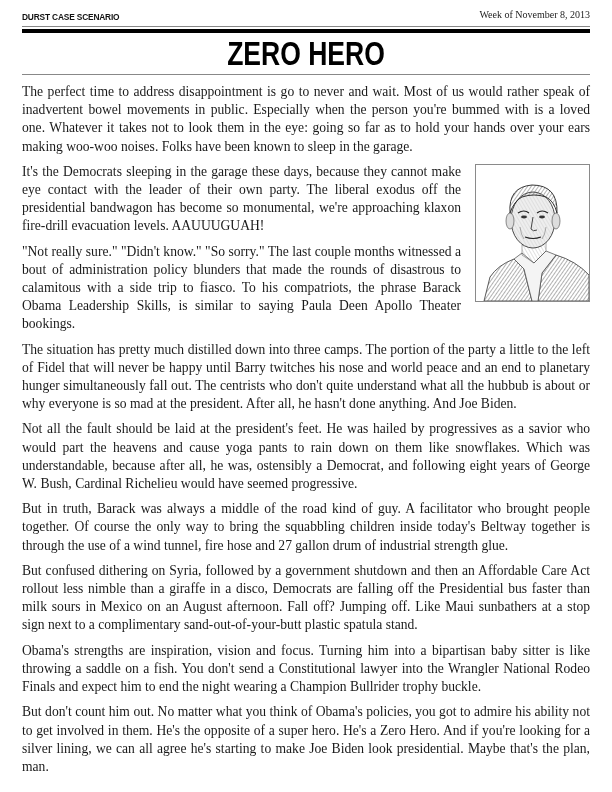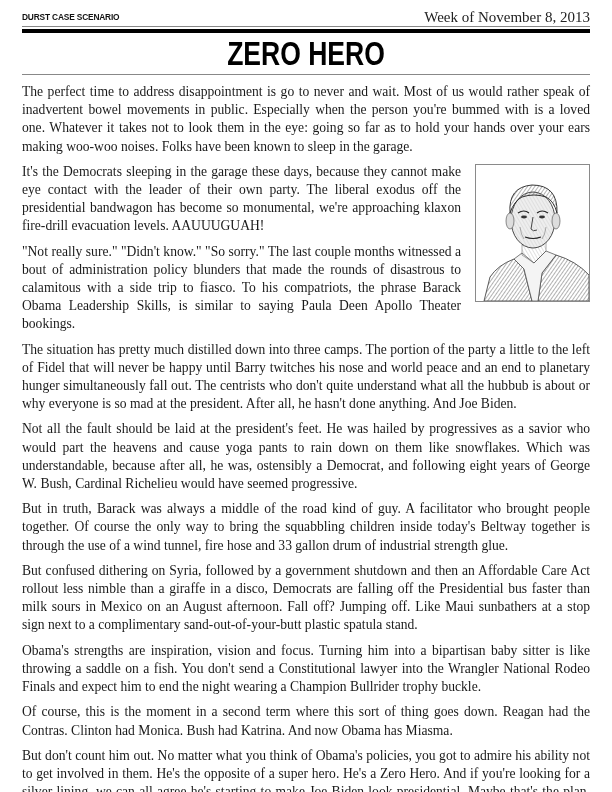--- a/index.html
+++ b/index.html
@@ -7,21 +7,21 @@
   .page { position: absolute; left: 22px; top: 0; width: 568px; }
   .masthead { position: relative; height: 26px; }
   .series-name {
     position: absolute; left: 0; top: 11px;
     font-family: "Liberation Sans", sans-serif; font-weight: bold;
     font-size: 9.5px; letter-spacing: -0.2px; transform: scaleX(0.88); transform-origin: left;
     color: #111;
   }
   .issue-date {
     position: absolute; right: 0; top: 9px;
-    font-family: "Liberation Serif", serif; font-size: 15px; color: #222;
+    font-family: "Liberation Serif", serif; font-size: 10px; color: #222;
   }
   .rule-thin-top { position: absolute; left: 0; top: 26px; width: 568px; height: 1px; background: #888; }
   .rule-thick { position: absolute; left: 0; top: 29px; width: 568px; height: 4px; background: #000; }
   .headline {
     position: absolute; left: 0; top: 33px; width: 568px; text-align: center;
     font-family: "Liberation Sans", sans-serif; font-weight: bold; font-size: 34px;
     line-height: 40px; transform: scaleX(0.78); transform-origin: center; color: #000;
     letter-spacing: 0px;
   }
   .rule-thin-bottom { position: absolute; left: 0; top: 74px; width: 568px; height: 1px; background: #888; }
@@ -90,19 +90,18 @@
 
         <path d="M44 62 Q45 70 48 74" fill="none" stroke="#777" stroke-width="0.6"></path>
         <path d="M70 62 Q69 70 66 74" fill="none" stroke="#777" stroke-width="0.6"></path>
       </svg>
     </div>
 
     <p>It's the Democrats sleeping in the garage these days, because they cannot make eye contact with the leader of their own party. The liberal exodus off the presidential bandwagon has become so monumental, we're approaching klaxon fire-drill evacuation levels. AAUUUGUAH!</p>
     <p>"Not really sure." "Didn't know." "So sorry." The last couple months witnessed a bout of administration policy blunders that made the rounds of disastrous to calamitous with a side trip to fiasco. To his compatriots, the phrase Barack Obama Leadership Skills, is similar to saying Paula Deen Apollo Theater bookings.</p>
     <p>The situation has pretty much distilled down into three camps. The portion of the party a little to the left of Fidel that will never be happy until Barry twitches his nose and world peace and an end to planetary hunger simultaneously fall out. The centrists who don't quite understand what all the hubbub is about or why everyone is so mad at the president. After all, he hasn't done anything. And Joe Biden.</p>
     <p>Not all the fault should be laid at the president's feet. He was hailed by progressives as a savior who would part the heavens and cause yoga pants to rain down on them like snowflakes. Which was understandable, because after all, he was, ostensibly a Democrat, and following eight years of George W. Bush, Cardinal Richelieu would have seemed progressive.</p>
-    <p>But in truth, Barack was always a middle of the road kind of guy. A facilitator who brought people together. Of course the only way to bring the squabbling children inside today's Beltway together is through the use of a wind tunnel, fire hose and 33 gallon drum of industrial strength glue.</p>
+    <p>But in truth, Barack was always a middle of the road kind of guy. A facilitator who brought people together. Of course the only way to bring the squabbling children inside today's Beltway together is through the use of a wind tunnel, fire hose and 27 gallon drum of industrial strength glue.</p>
     <p>But confused dithering on Syria, followed by a government shutdown and then an Affordable Care Act rollout less nimble than a giraffe in a disco, Democrats are falling off the Presidential bus faster than milk sours in Mexico on an August afternoon. Fall off? Jumping off. Like Maui sunbathers at a stop sign next to a complimentary sand-out-of-your-butt plastic spatula stand.</p>
     <p>Obama's strengths are inspiration, vision and focus. Turning him into a bipartisan baby sitter is like throwing a saddle on a fish. You don't send a Constitutional lawyer into the Wrangler National Rodeo Finals and expect him to end the night wearing a Champion Bullrider trophy buckle.</p>
-    <p>Of course, this is the moment in a second term where this sort of thing goes down. Reagan had the Contras. Clinton had Monica. Bush had Katrina. And now Obama has Miasma.</p>
     <p>But don't count him out. No matter what you think of Obama's policies, you got to admire his ability not to get involved in them. He's the opposite of a super hero. He's a Zero Hero. And if you're looking for a silver lining, we can all agree he's starting to make Joe Biden look presidential. Maybe that's the plan, man.</p>
   </div>
 </div>
 
 </body></html>

